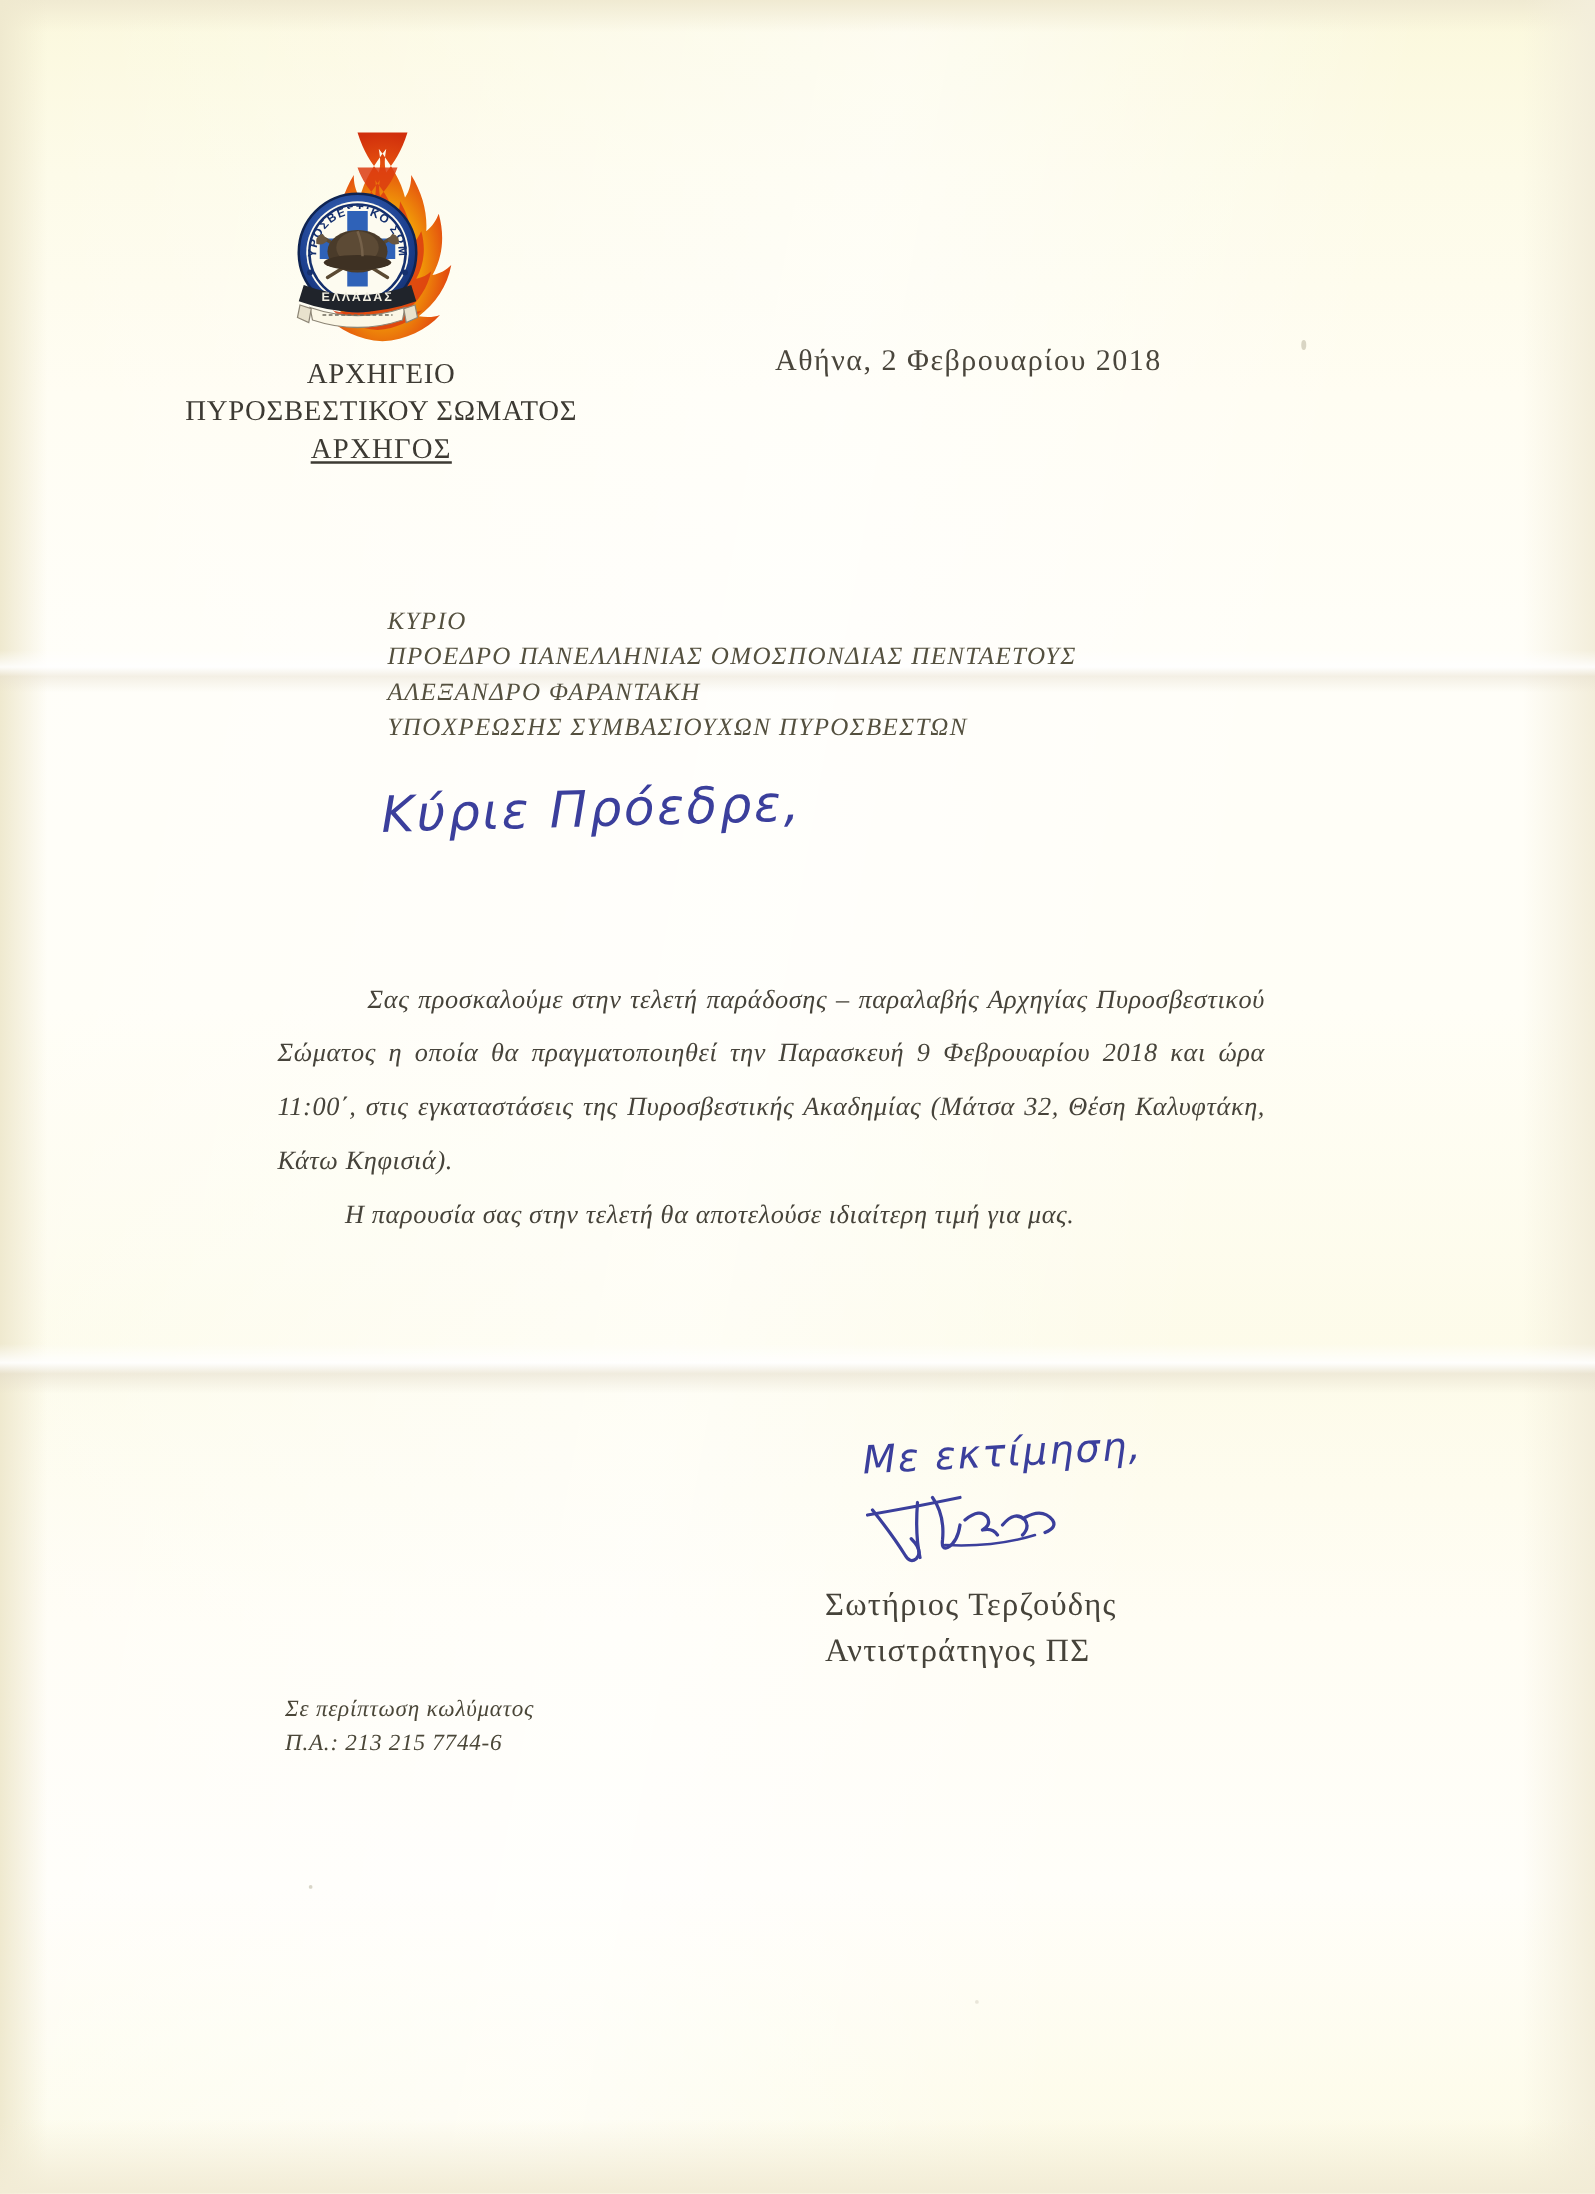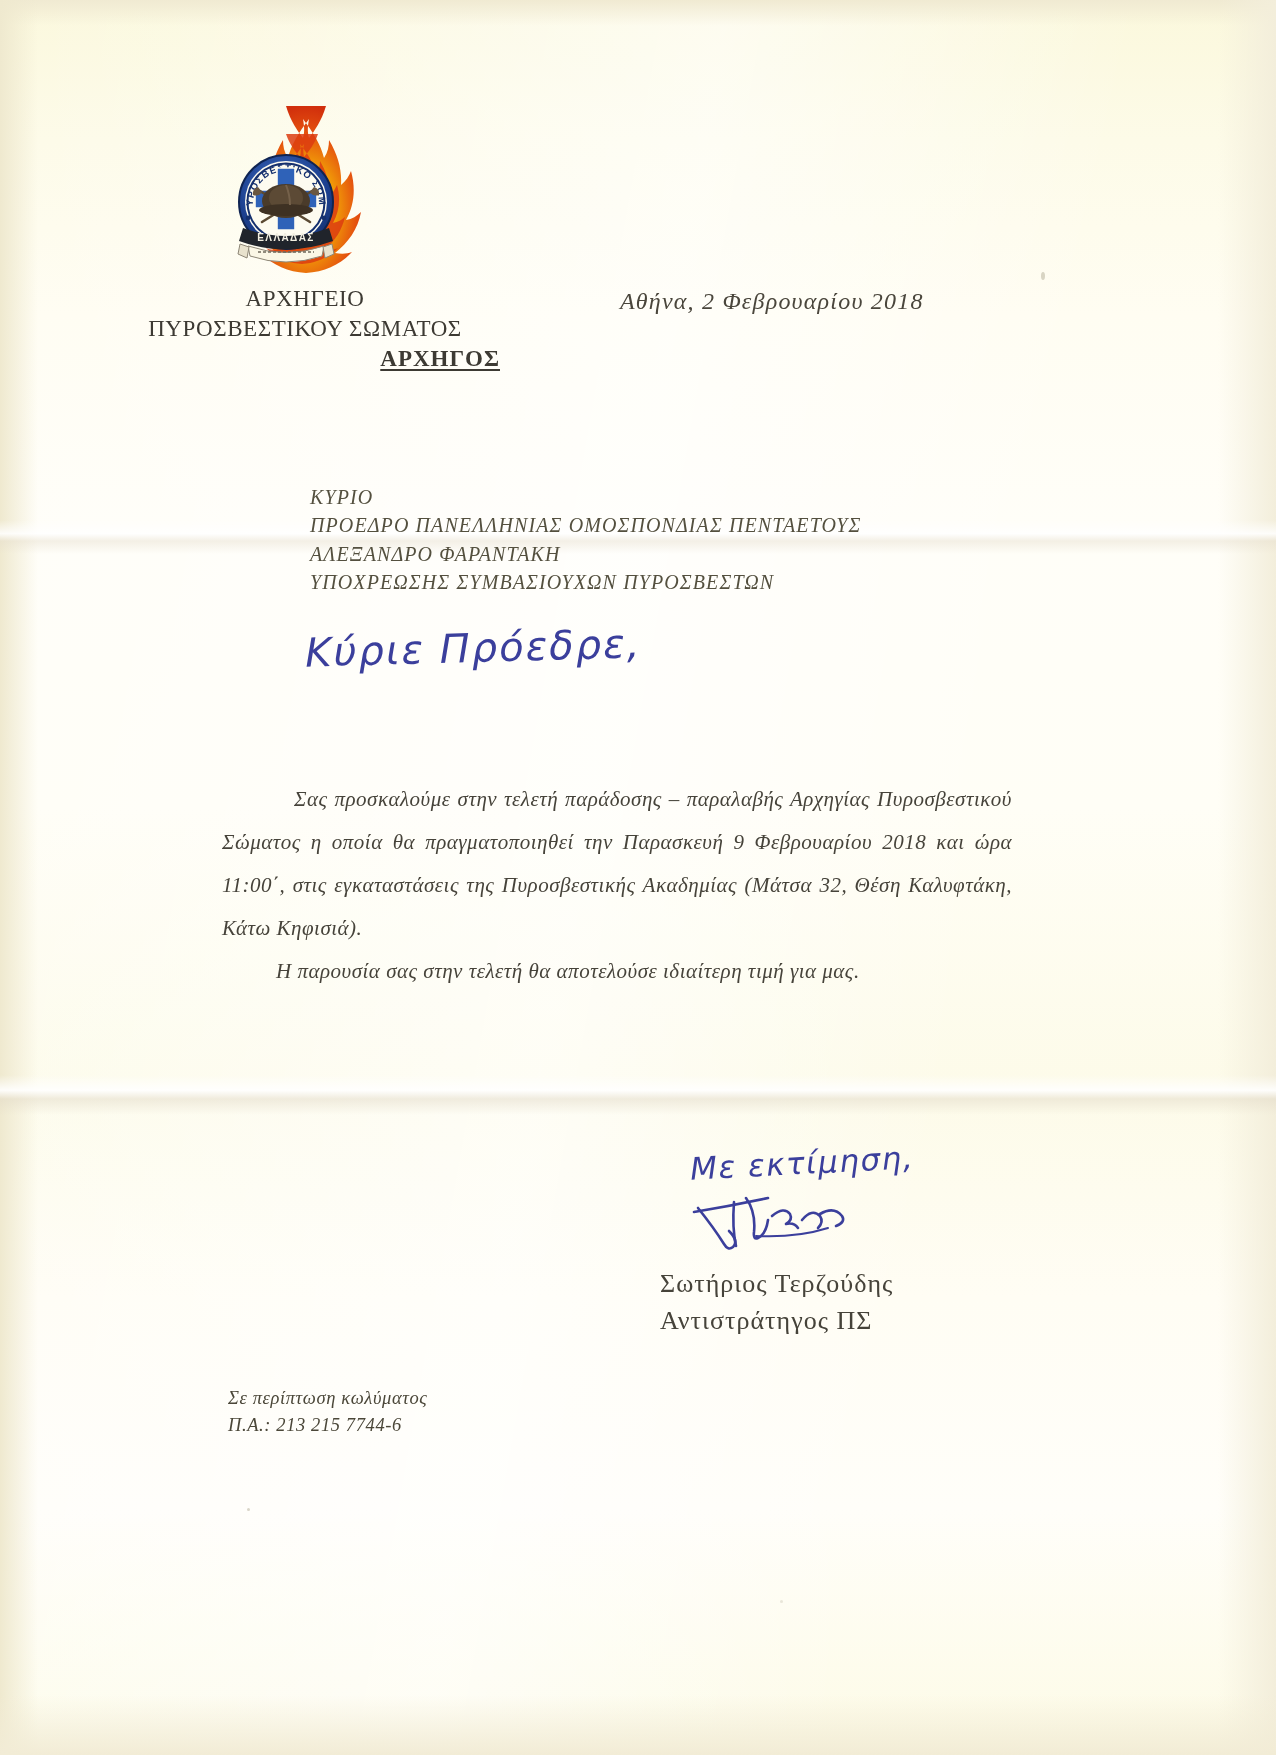--- a/index.html
+++ b/index.html
@@ -30,27 +30,27 @@
 
   
   #emblem{position:absolute;left:196px;top:100px;width:180px;height:175px;}
 
   
   #letterhead{
     position:absolute;left:110px;top:284px;width:390px;
     text-align:center;color:#3d3a33;
     font-size:23px;line-height:1.3;letter-spacing:.6px;
   }
-  #letterhead .l3{font-weight:bold;text-decoration:underline;text-underline-offset:3px;letter-spacing:1px;text-align:right;}
+  #letterhead .l3{font-weight:normal;text-decoration:underline;text-underline-offset:3px;letter-spacing:1px;}
 
   
   #date{
-    position:absolute;left:620px;top:288px;width:420px;
-    font-family:"Liberation Serif", serif;
-    font-style:italic;font-size:24px;color:#4a463c;letter-spacing:1.2px;
+    position:absolute;left:620px;top:276px;width:420px;
+    font-family:"Liberation Serif", serif;
+    font-size:24px;color:#4a463c;letter-spacing:1.2px;
   }
 
   
   #recipient{
     position:absolute;left:310px;top:483px;width:760px;
     font-family:"Liberation Serif", serif;
     font-style:italic;font-size:20px;line-height:1.42;
     color:#54503f;letter-spacing:1.1px;
   }
 
@@ -87,21 +87,21 @@
     font-family:"Liberation Serif", serif;
     font-size:26px;line-height:1.42;
     color:#46433a;letter-spacing:1px;
   }
 
   
   #footer{
     position:absolute;left:228px;top:1355px;width:420px;
     font-family:"Liberation Serif", serif;
     font-style:italic;font-size:18.5px;line-height:1.45;
-    color:#4b4739;letter-spacing:.6px;margin-top:30px;
+    color:#4b4739;letter-spacing:.6px;
   }
 </style>
 </head>
 <body>
 
 <div id="page">
 
   <div class="edgeT"></div>
   <div class="edgeL"></div>
   <div class="edgeR"></div>

